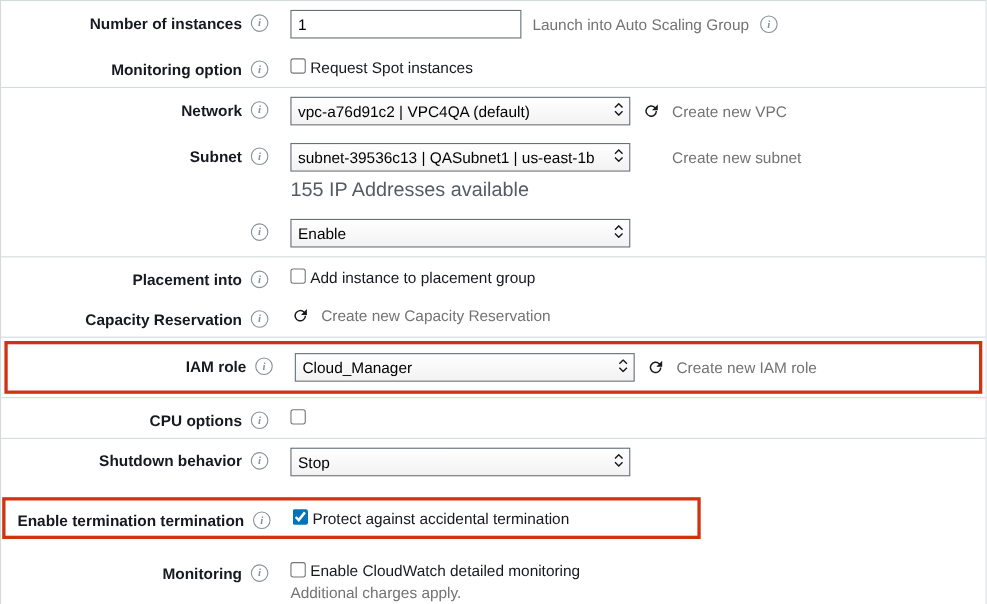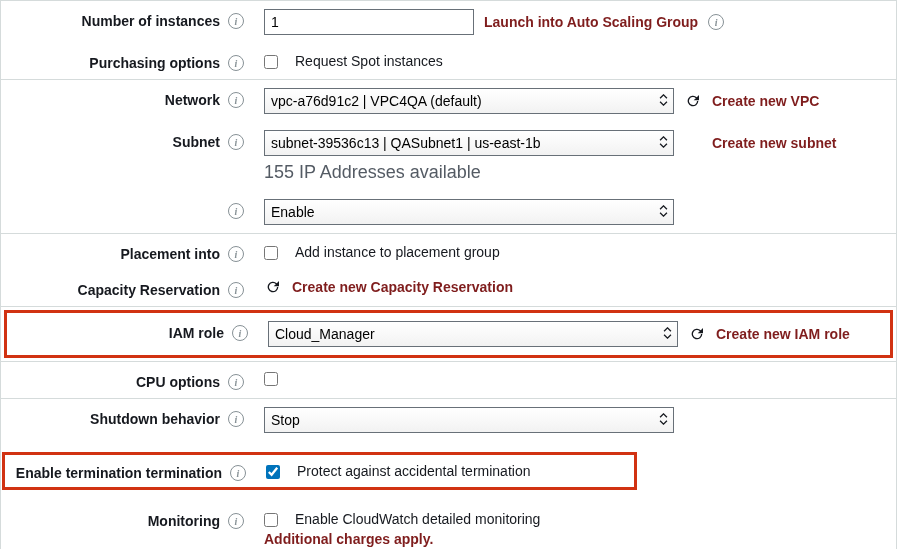--- a/index.html
+++ b/index.html
@@ -68,21 +68,21 @@
   }
   input[type="text"].num-input {
     width: 210px;
     height: 26px;
     padding: 2px 6px;
     border: 1px solid #687078;
     font-size: 14px;
   }
   .select-wrap {
     position: relative;
-    width: 410px;
+    width: 309px;
   }
   .select-wrap select {
     width: 100%;
     height: 26px;
     padding: 2px 24px 2px 6px;
     border: 1px solid #687078;
     background: linear-gradient(#fff, #f2f2f2);
     font-size: 14px;
     appearance: none;
     -webkit-appearance: none;
@@ -93,34 +93,33 @@
     right: 6px;
     top: 50%;
     transform: translateY(-50%);
     pointer-events: none;
     font-size: 11px;
     line-height: 1;
     color: #16191f;
   }
   label.chk {
     display: inline-flex;
-    align-items: flex-end;
-    gap: 17px;
+    align-items: flex-start;
+    gap: 4px;
     font-weight: normal;
     padding-top: 2px;
   }
   input[type="checkbox"] {
     width: 14px;
     height: 14px;
     margin: 0;
   }
   .link {
-    color: #7f1d1d;
+    color: #737373;
     cursor: pointer;
-    font-weight: bold;
   }
   .sub-text {
     color: #545b64;
     font-size: 18px;
     padding-top: 2px;
   }
   .refresh-icon {
     display: inline-flex;
     width: 18px;
     height: 18px;
@@ -152,21 +151,21 @@
       <div class="field-col">
         <div class="field-line">
           <input type="text" class="num-input" value="1" style="">
           <span class="link">Launch into Auto Scaling Group</span>
           <span class="info-icon">i</span>
         </div>
       </div>
     </div>
     <div class="row">
       <div class="label-col">
-        <span>Purchasing options</span>
+        <span>Monitoring option</span>
         <span class="info-icon">i</span>
       </div>
       <div class="field-col">
         <label class="chk">
           <input type="checkbox" style="">
           <span>Request Spot instances</span>
         </label>
       </div>
     </div>
   </div>

